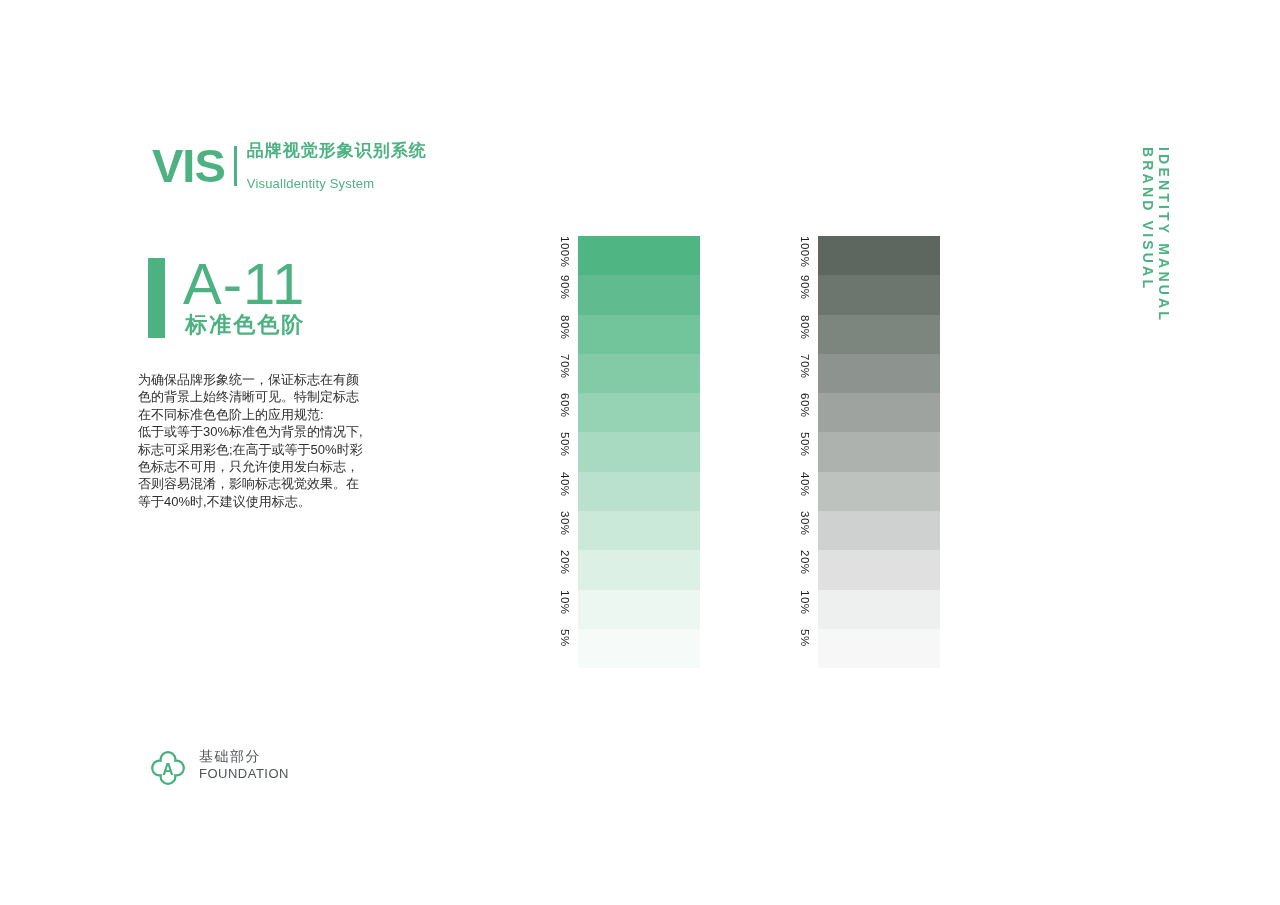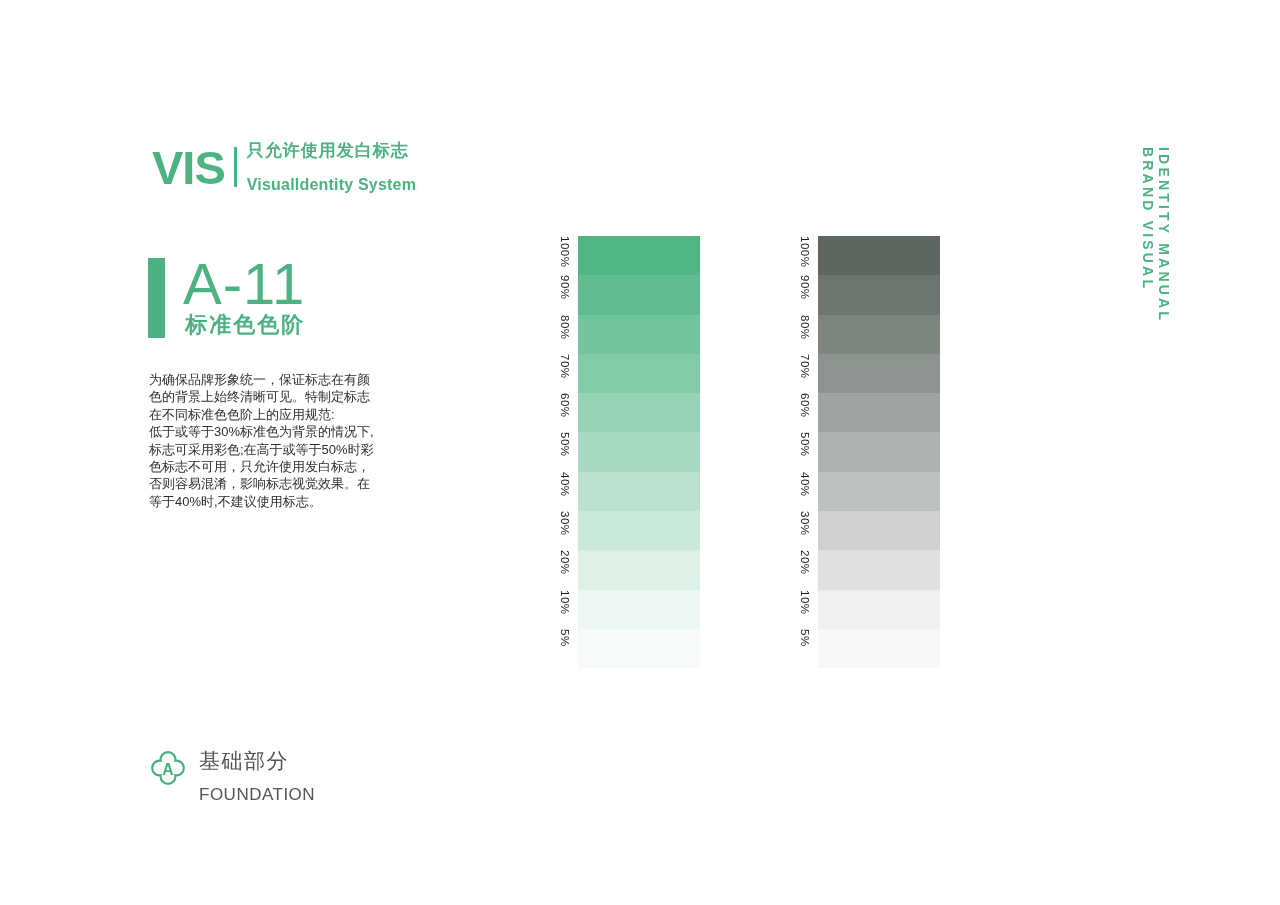--- a/index.html
+++ b/index.html
@@ -6,65 +6,65 @@
   .page{
     position:relative;width:1280px;height:905px;background:#fff;overflow:hidden;
     font-family:"Liberation Sans",sans-serif;
   }
   
   .logo-block{position:absolute;left:152px;top:141px;display:flex;align-items:center;}
   .logo-vis{font-size:47px;font-weight:bold;color:var(--accent);line-height:1;letter-spacing:-1px;}
   .logo-divider{width:3px;height:40px;background:var(--accent);margin:0 10px 0 9px;}
   .logo-taglines{display:flex;flex-direction:column;}
   .tagline-zh{font-size:17px;font-weight:600;color:var(--accent);letter-spacing:1px;line-height:1.15;}
-  .tagline-en{font-size:16px;font-weight:700;color:var(--accent);letter-spacing:.2px;margin-top:15px;}
+  .tagline-en{font-size:13px;font-weight:400;color:var(--accent);letter-spacing:.2px;margin-top:15px;}
   
   .side-label{
     position:absolute;left:1140px;top:147px;
     writing-mode:vertical-lr;text-orientation:mixed;
     font-size:14px;font-weight:600;color:var(--accent);
     letter-spacing:3.2px;line-height:16px;white-space:pre-line;
   }
   
   .section-header{position:absolute;left:148px;top:258px;display:flex;text-align:right;}
   .section-bar{width:17px;height:80px;background:var(--accent);margin-right:18px;flex:none;}
   .section-code{font-size:58px;line-height:52px;font-weight:500;color:var(--accent);letter-spacing:1px;}
   .section-title{font-size:22px;font-weight:600;color:var(--accent);letter-spacing:2px;margin-top:0;}
   
   .body-text{
-    position:absolute;left:149px;top:371px;width:268px;margin:0;
+    position:absolute;left:138px;top:371px;width:268px;margin:0;
     font-size:13px;line-height:17.4px;color:var(--body);white-space:pre-line;
   }
   
   .swatch-col{position:absolute;top:236px;display:flex;flex-direction:column;}
   .col-0{left:552px;}
   .col-1{left:792px;}
   .swatch-row{display:flex;align-items:flex-start;}
   .pct{
     writing-mode:vertical-rl;text-orientation:mixed;
     width:20px;padding-right:6px;flex:none;
     font-size:11.5px;color:var(--label);letter-spacing:.5px;line-height:14px;
   }
   .block{width:122px;height:39.3px;flex:none;}
   
   .footer{position:absolute;left:148px;top:748px;display:flex;align-items:flex-start;}
   .footer-icon{margin-right:11px;flex:none;}
-  .footer-zh{font-size:21px;color:var(--footer);letter-spacing:1.5px;line-height:1.2;}
-  .footer-en{font-size:17px;color:var(--footer);letter-spacing:.5px;margin-top:12px;}
+  .footer-zh{font-size:14px;color:var(--footer);letter-spacing:1.5px;line-height:1.2;}
+  .footer-en{font-size:13px;color:var(--footer);letter-spacing:.5px;margin-top:1px;}
 </style>
 </head>
 <body>
 
 <div class="page">
 
   <header class="logo-block">
     <span class="logo-vis">VIS</span>
     <span class="logo-divider"></span>
     <div class="logo-taglines">
-      <div class="tagline-zh">只允许使用发白标志</div>
+      <div class="tagline-zh">品牌视觉形象识别系统</div>
       <div class="tagline-en">Visualldentity System</div>
     </div>
   </header>
 
   <div class="side-label">BRAND VISUAL
 IDENTITY MANUAL</div>
 
   <section class="section-header">
     <div class="section-bar"></div>
     <div>

